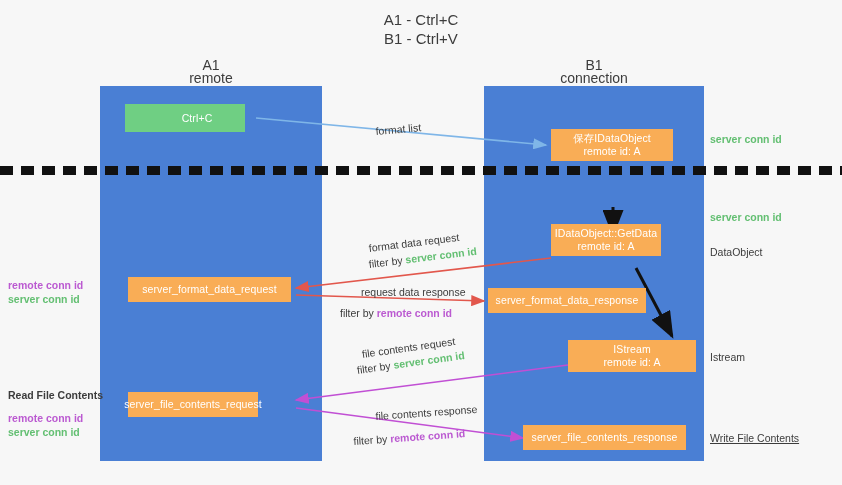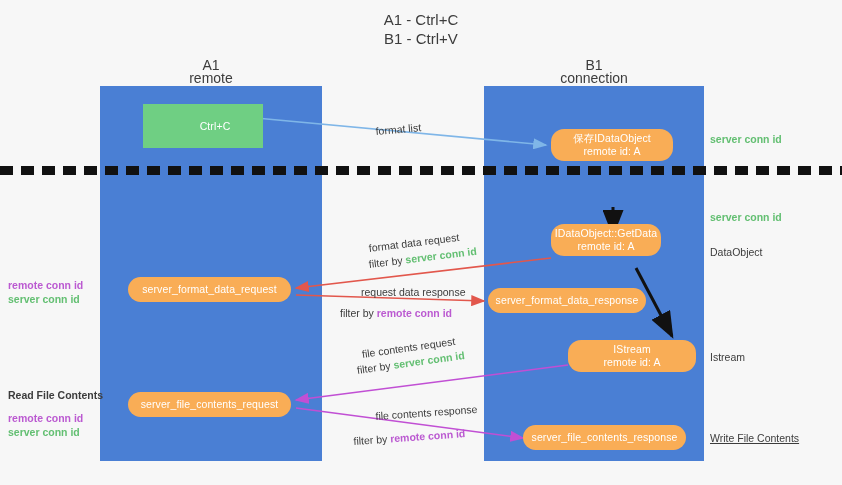--- a/index.html
+++ b/index.html
@@ -72,21 +72,21 @@
     align-items: center;
     justify-content: center;
     text-align: center;
     color: #ffffff;
     font-size: 10.5px;
     line-height: 13px;
     white-space: pre;
     letter-spacing: 0.1px;
   }
   .box.green  { background: #6fcf83; }
-  .box.orange { background: #f9ad56; border-radius: 13px; }
+  .box.orange { background: #f9ad56; }
 
   
   .lab {
     position: absolute;
     font-size: 10.5px;
     line-height: 14px;
     white-space: nowrap;
     color: #3c3c3c;
   }
   .lab.green  { color: #63bf72; font-weight: bold; }
@@ -155,21 +155,21 @@
 
     <line x1="636" y1="268" x2="672" y2="336" stroke="#111111" stroke-width="3" marker-end="url(#ah-black)"></line>
 
     <line x1="568" y1="365" x2="296" y2="400" stroke="#c14fd4" stroke-width="1.6" marker-end="url(#ah-purple)"></line>
 
     <line x1="296" y1="408" x2="523" y2="438" stroke="#c14fd4" stroke-width="1.6" marker-end="url(#ah-purple)"></line>
   </svg>
 
   <div class="divider"></div>
 
-  <div class="box green" style="left:143px; top:104px; width:120px; height:44px;padding-left:24px;">
+  <div class="box green" style="left:125px; top:104px; width:120px; height:28px;padding-left:24px;">
     <span>Ctrl+C</span>
   </div>
 
   <div class="box orange" style="left:551px; top:129px; width:122px; height:32px;">
     <span>保存IDataObject</span>
     <span>remote id: A</span>
   </div>
 
 
   <div class="box orange" style="left:551px; top:224px; width:110px; height:32px;">
@@ -183,21 +183,21 @@
 
   <div class="box orange" style="left:488px; top:288px; width:158px; height:25px;">
     <span>server_format_data_response</span>
   </div>
 
   <div class="box orange" style="left:568px; top:340px; width:128px; height:32px;">
     <span>IStream</span>
     <span>remote id: A</span>
   </div>
 
-  <div class="box orange" style="left:128px; top:392px; width:163px; height:25px;">
+  <div class="box orange" style="left:128px; top:392px; width:130px; height:25px;">
     <span>server_file_contents_request</span>
   </div>
 
   <div class="box orange" style="left:523px; top:425px; width:163px; height:25px;">
     <span>server_file_contents_response</span>
   </div>
 
   <div class="lab green" style="left:710px; top:132px;">server conn id</div>
 
   <div class="lab green" style="left:710px; top:210px;">server conn id</div>

